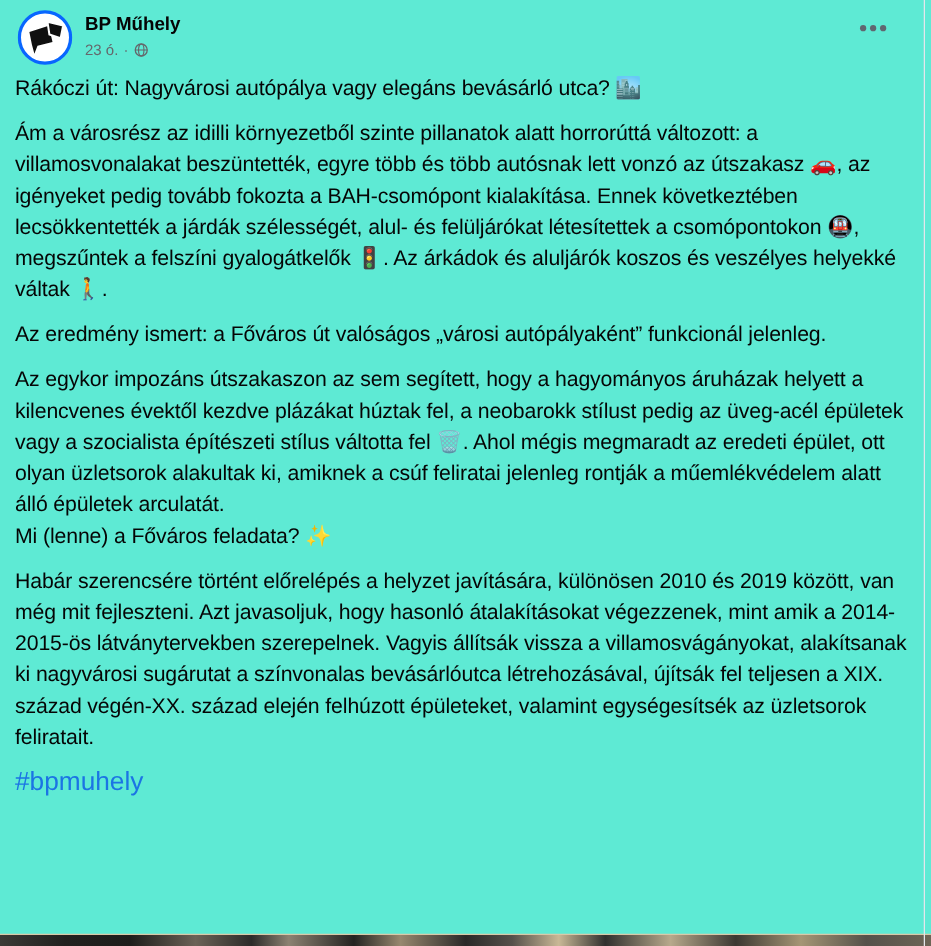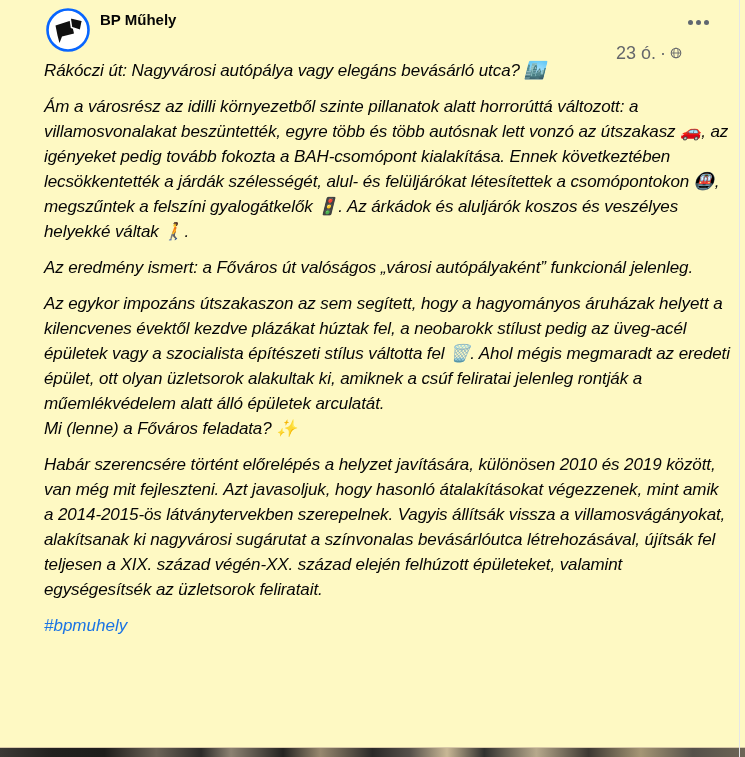--- a/index.html
+++ b/index.html
@@ -3,21 +3,21 @@
 <meta charset="utf-8">
 <style>
   * { margin: 0; padding: 0; box-sizing: border-box; }
   html, body { width: 745px; height: 757px; overflow: hidden; }
   body {
     background: #ffffff;
     font-family: "Liberation Sans", "DejaVu Sans", sans-serif;
     color: #050505;
     position: relative;
   }
-  .card { width: 745px; height: 757px; position: relative; background: #fef9c3; padding-left: 32px; }
+  .card { width: 745px; height: 757px; position: relative; background: #5eead4; }
   .page-edge {
     position: absolute; top: 0; left: 739px; width: 1px; height: 100%;
     background: #e4e6eb;
   }
 
   
   .header {
     display: flex; align-items: flex-start;
     padding: 8px 16px 4px 14px; height: 56px;
   }
@@ -25,42 +25,42 @@
     width: 44px; height: 44px; flex: 0 0 44px; cursor: pointer;
   }
   .avatar svg { display: block; width: 44px; height: 44px; }
   .header-text { margin-left: 10px; flex: 1; padding-top: 2px; }
   .page-name {
     font-size: 15px; font-weight: 700; color: #050505; line-height: 20px;
     cursor: pointer;
   }
   .meta {
     display: flex; align-items: center; gap: 4px;
-    font-size: 18px; color: #65676b; line-height: 18px; margin-top: 14px; justify-content: flex-end;
+    font-size: 12px; color: #65676b; line-height: 18px; margin-top: 1px;
   }
   .meta .sep { color: #65676b; }
   .globe { display: inline-flex; align-items: center; }
   .more-btn {
     display: flex; align-items: center; gap: 3px;
     padding: 10px 6px; margin-top: 2px; margin-right: 14px;
     cursor: pointer; border-radius: 18px;
   }
   .more-btn i {
     width: 5px; height: 5px; border-radius: 50%; background: #606770; display: block;
   }
 
   
-  .content { padding: 2px 14px 0 12px; font-style: italic; }
+  .content { padding: 2px 14px 0 12px; }
   .content p {
     font-size: 17px; line-height: 25px; color: #050505;
     margin: 0 0 11px 0; white-space: pre-line;
     letter-spacing: -0.1px;
   }
   .hashtag {
-    display: inline-block; font-size: 17px; line-height: 25px;
+    display: inline-block; font-size: 21px; line-height: 25px;
     color: #1b74e4; text-decoration: none; cursor: pointer; font-weight: 400;
   }
 
   
   .photo-sliver {
     position: absolute; left: 0; bottom: 0; width: 745px; height: 10px;
     cursor: pointer;
     background: linear-gradient(90deg,
       #3b3a36 0%, #22211f 7%, #1e1d1b 14%, #6b6357 21%, #2c2b29 27%,
       #8c8272 31%, #242321 38%, #97886f 43%, #2a2928 50%, #55504a 55%,

